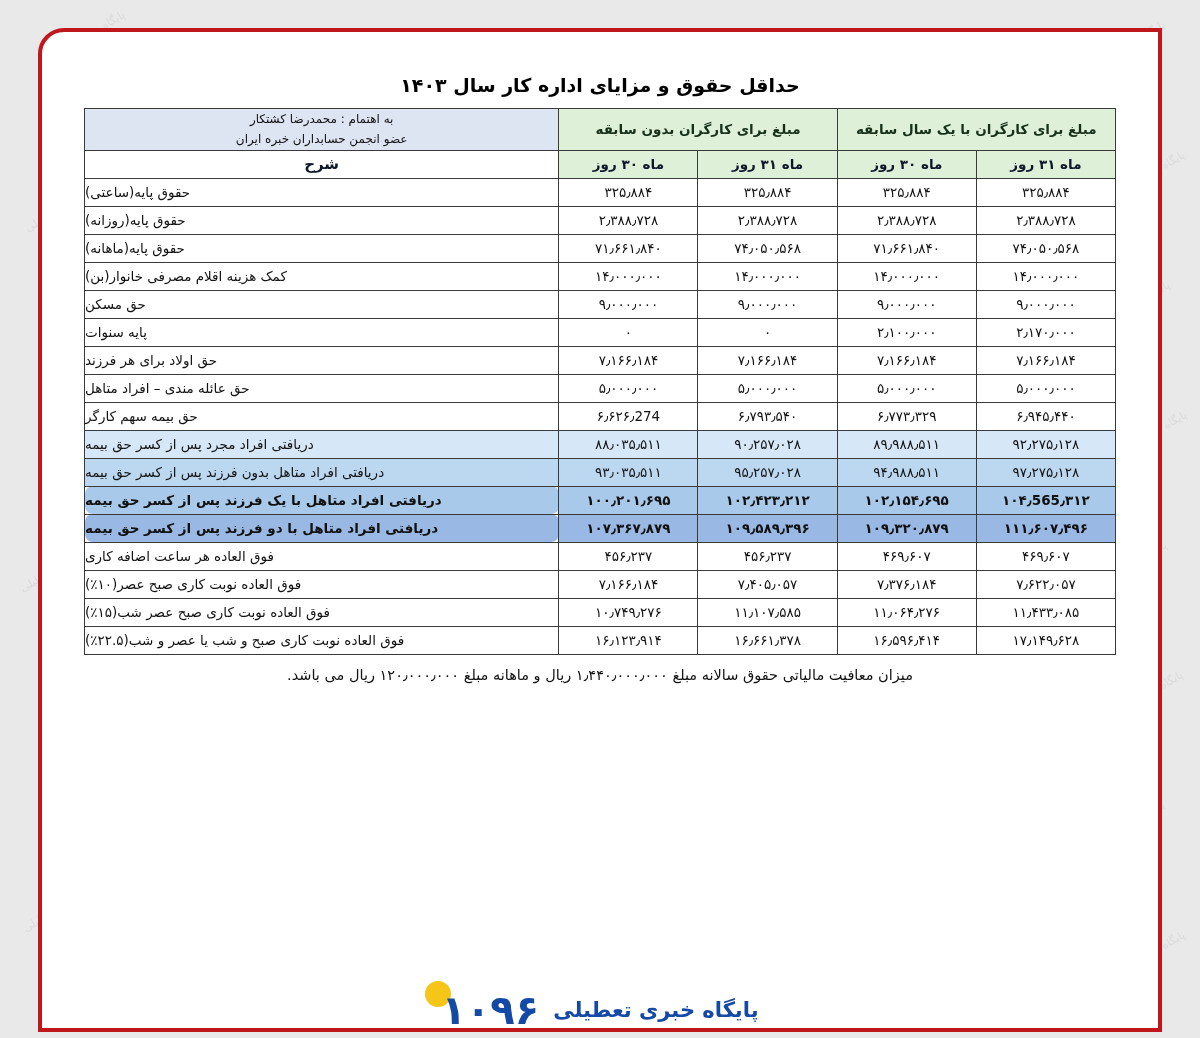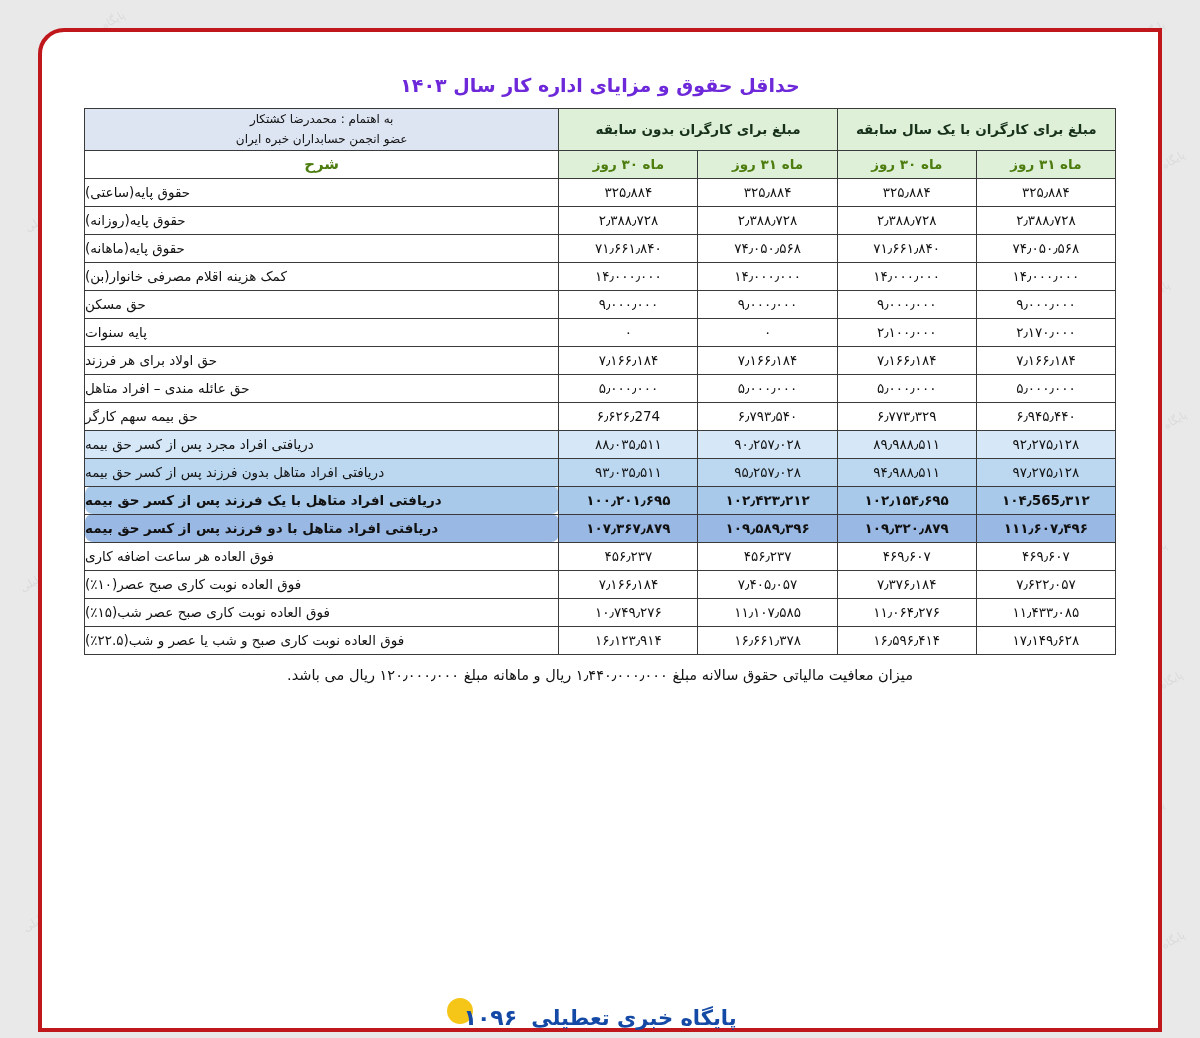--- a/index.html
+++ b/index.html
@@ -58,21 +58,21 @@
     right: 38px;
     left: 38px;
     bottom: 6px;
     z-index: 2;
     box-sizing: border-box;
     padding: 28px 46px 0 46px;
   }
 
   .title {
     text-align: center;
-    color: #6d28d9;
+    color: #000000;
     font-weight: bold;
     font-size: 19px;
     margin: 18px 0 12px 0;
     letter-spacing: 0;
   }
 
   table.sheet {
     width: 100%;
     border-collapse: collapse;
     table-layout: fixed;
@@ -100,21 +100,21 @@
     line-height: 1.7;
     color: #111;
     text-align: center;
   }
   .hdr-sub {
     background: #dff0d8;
     font-weight: bold;
     text-align: center;
     font-size: 14px;
     height: 32px;
-    color: #4d7c0f;
+    color: #0f172a;
   }
   .hdr-sub.desc {
     background: #ffffff;
     text-align: center;
     font-weight: bold;
     font-size: 15px;
   }
   td.num {
     text-align: center;
     font-size: 14px;
@@ -159,21 +159,21 @@
   }
   .brand-text {
     color: #1449a6;
     font-weight: bold;
     font-size: 21px;
     letter-spacing: 0;
   }
   .brand-logo {
     color: #1449a6;
     font-weight: bold;
-    font-size: 22px;
+    font-size: 40px;
     position: relative;
     display: inline-block;
     line-height: 1;
   }
   .brand-dot {
     position: absolute;
     width: 26px; height: 26px;
     background: #f5c518;
     border-radius: 50%;
     top: -9px;

